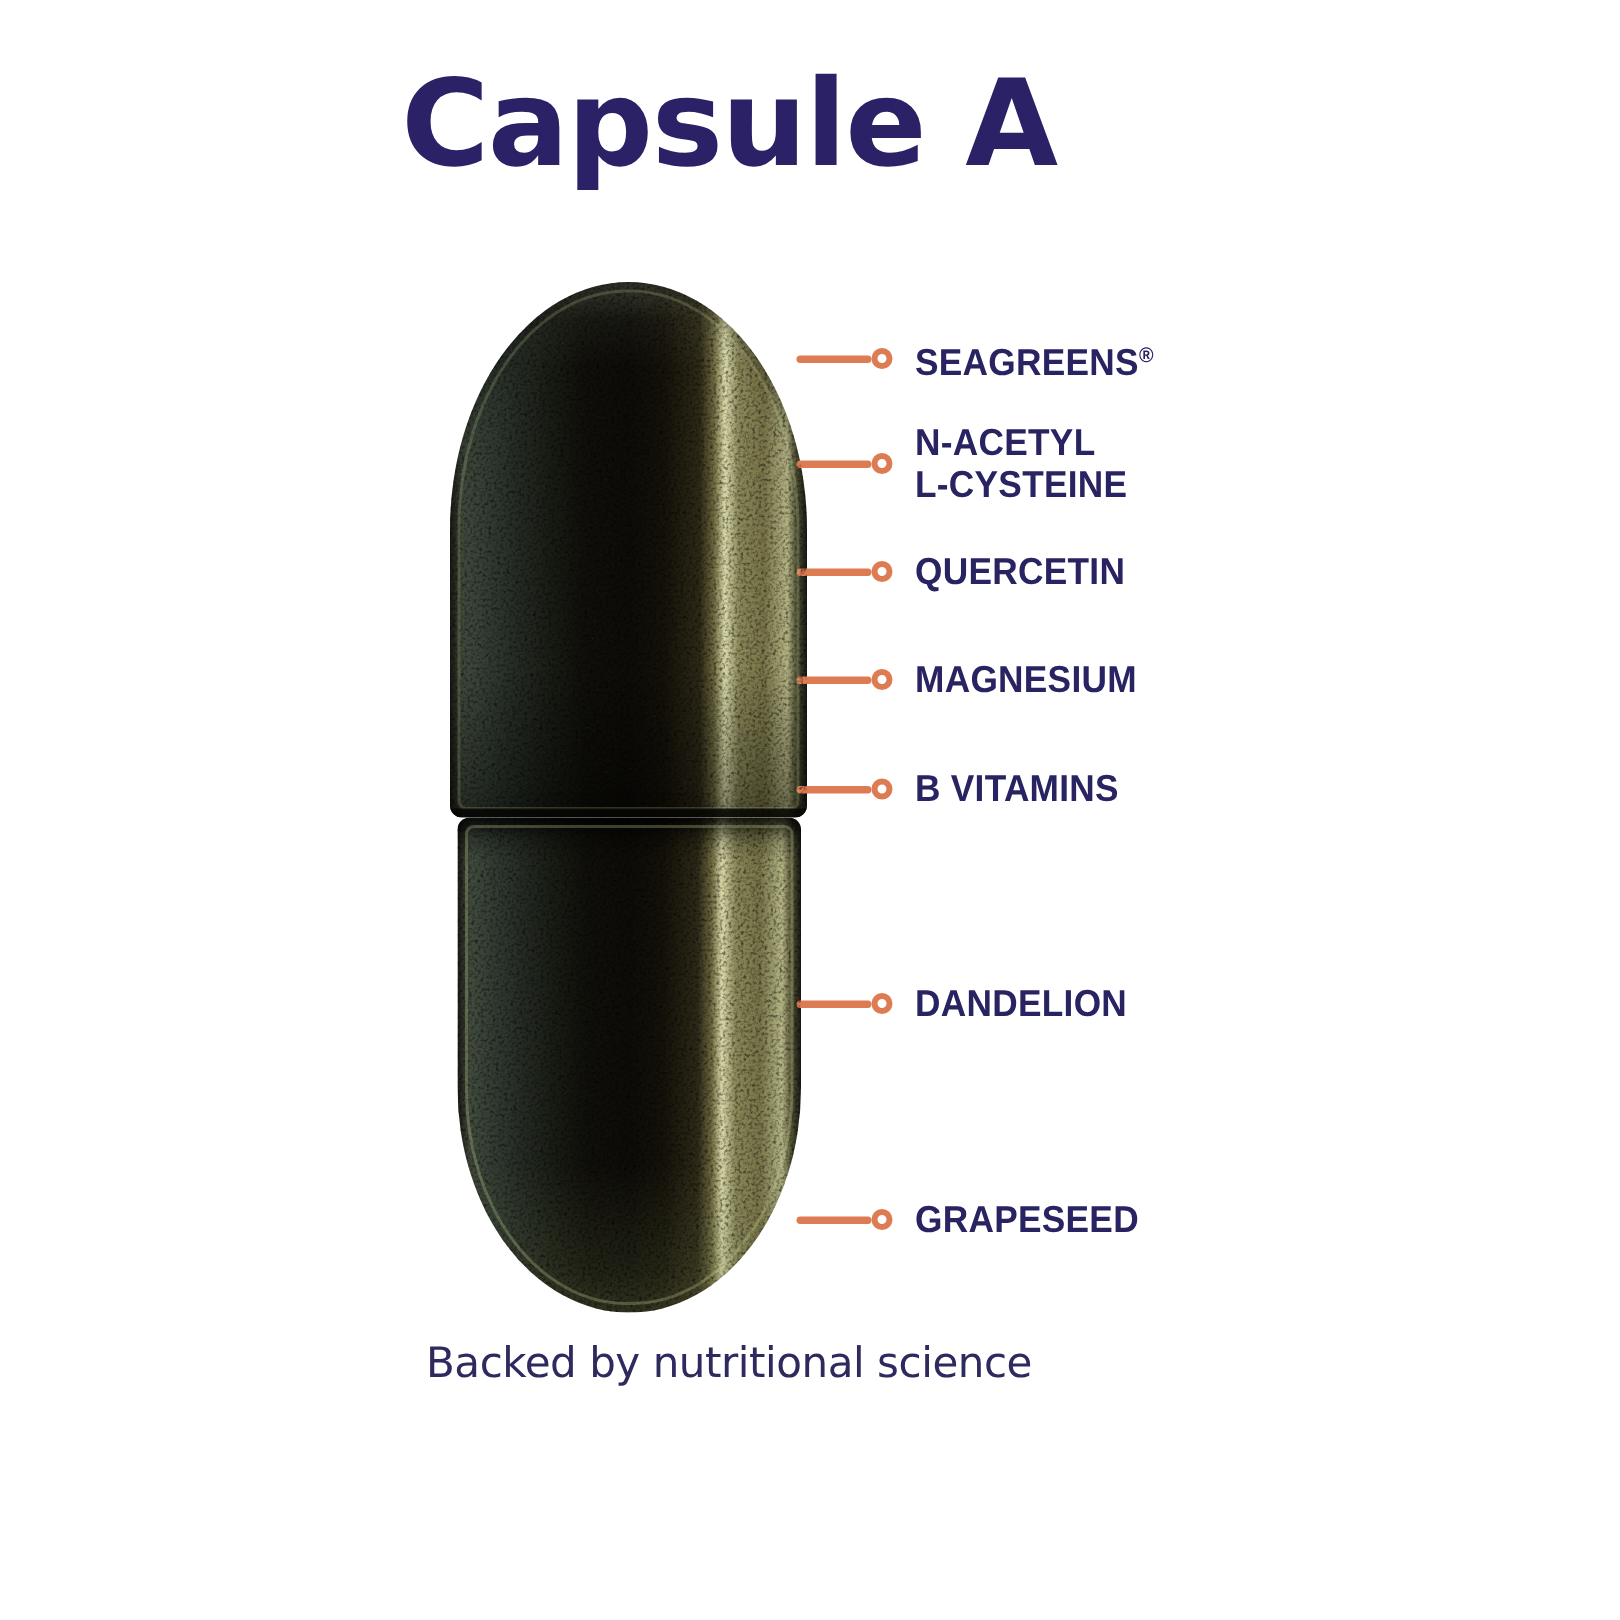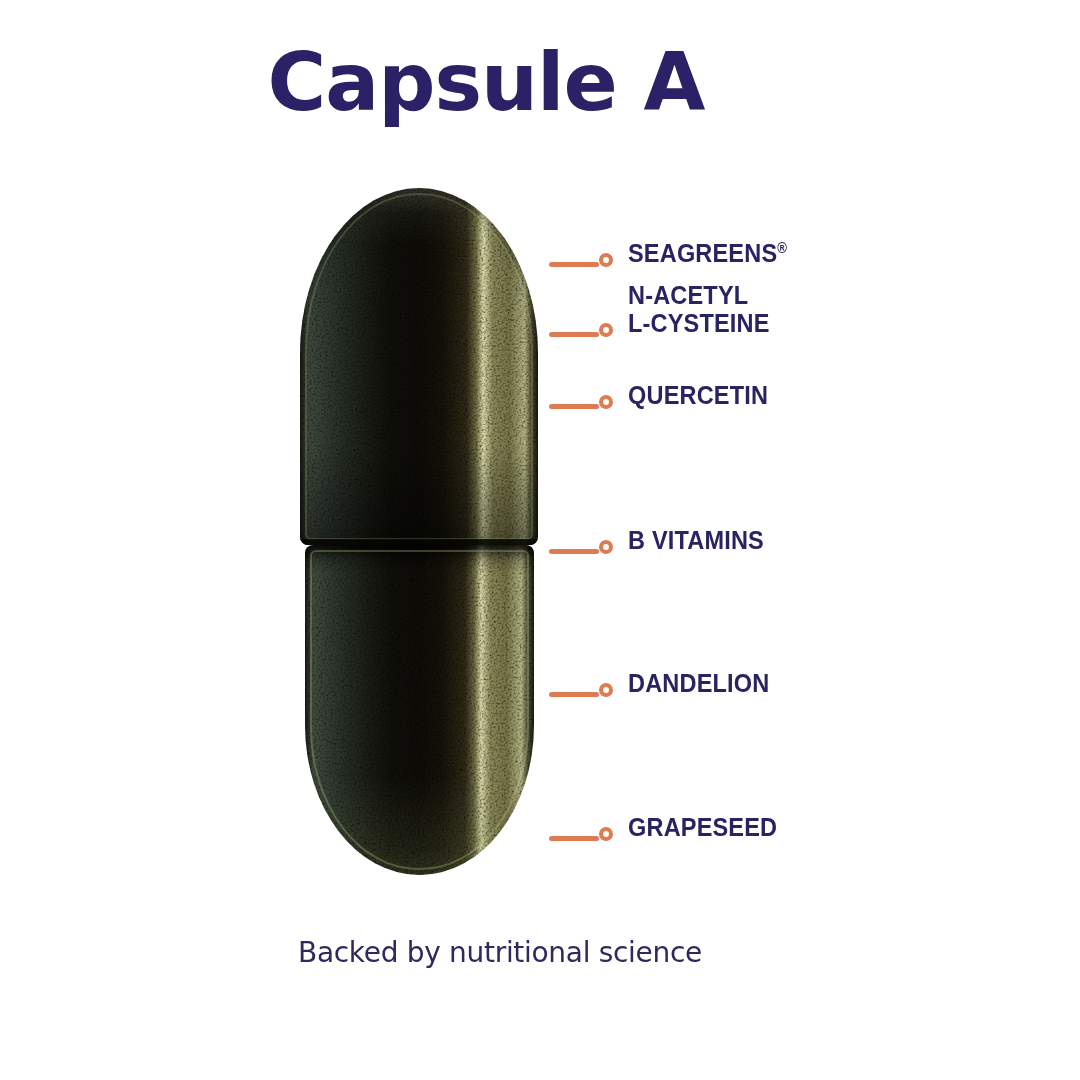--- a/index.html
+++ b/index.html
@@ -14,23 +14,23 @@
       #20211a 0%, #434c3e 3.5%, #333d34 10%, #262d25 18%, #191c14 28%,
       #100f0a 38%, #0d0c08 50%, #151209 60%, #2e2a18 70%, #6e6a40 74%,
       #d9d9a8 77%, #8a8758 81%, #787448 88%, #b5b585 94.5%, #5c5c3c 97%, #20211a 100%);
   }
   .title{
     position:absolute;top:36px;left:0;width:100%;text-align:center;
     font-family:"DejaVu Sans","Liberation Sans",sans-serif;
     font-size:80px;font-weight:bold;letter-spacing:-1px;color:#2b2167;
   }
   .footer{
-    position:absolute;top:936px;left:0;width:100%;text-align:center;
+    position:absolute;top:892px;left:0;width:100%;text-align:center;
     font-family:"DejaVu Sans","Liberation Sans",sans-serif;
-    font-size:28px;letter-spacing:-0.3px;color:#2e2a5e;padding-left:14px;
+    font-size:28px;letter-spacing:-0.3px;color:#2e2a5e;
   }
   
   .half{position:absolute;overflow:hidden;}
   .cap{
     left:300px;top:188px;width:238px;height:357px;
     border-radius:119px 119px 8px 8px / 165px 165px 8px 8px;
     background:
       linear-gradient(180deg, rgba(225,235,205,0.22), rgba(225,235,205,0.05) 7%,
         rgba(0,0,0,0) 16%, rgba(0,0,0,0) 72%, rgba(0,0,0,0.38) 100%),
       var(--capgrad);
@@ -51,21 +51,21 @@
   }
   .half::after{
     content:"";position:absolute;inset:5px;z-index:2;pointer-events:none;
     border:2px solid rgba(195,205,150,0.22);
   }
   .cap::after{border-radius:113px 113px 6px 6px / 158px 158px 6px 6px;}
   .bod::after{border-radius:6px 6px 108px 108px / 6px 6px 143px 143px;
     border-color:rgba(195,205,150,0.3);}
   .noise{position:absolute;inset:0;width:100%;height:100%;z-index:1;}
   
-  .row{position:absolute;left:549px;height:56px;display:flex;align-items:flex-end;}
+  .row{position:absolute;left:531px;height:56px;display:flex;align-items:center;}
   .lead{width:50px;height:5px;border-radius:3px;background:var(--accent);flex:none;}
   .ring{
     width:14px;height:14px;box-sizing:border-box;flex:none;
     border:4px solid var(--accent);border-radius:50%;background:#ffffff;
   }
   .lab{
     margin-left:15px;font-weight:bold;font-size:25px;line-height:28px;
     color:var(--navy);letter-spacing:0.2px;white-space:nowrap;
     transform:scaleX(0.94);transform-origin:left center;
   }
@@ -115,20 +115,25 @@
     <span class="ring"></span>
     <div class="lab">QUERCETIN</div>
   </div>
 
   <div class="row" style="top:281px">
     <span class="lead"></span>
     <span class="ring"></span>
     <div class="lab"><span>N-ACETYL</span><span class="l2">L-CYSTEINE</span></div>
   </div>
 
+  <div class="row" style="top:425px">
+    <span class="lead"></span>
+    <span class="ring"></span>
+    <div class="lab">MAGNESIUM</div>
+  </div>
 
   <div class="row" style="top:498px">
     <span class="lead"></span>
     <span class="ring"></span>
     <div class="lab">B VITAMINS</div>
   </div>
 
 
   <div class="row" style="top:641px">
     <span class="lead"></span>

